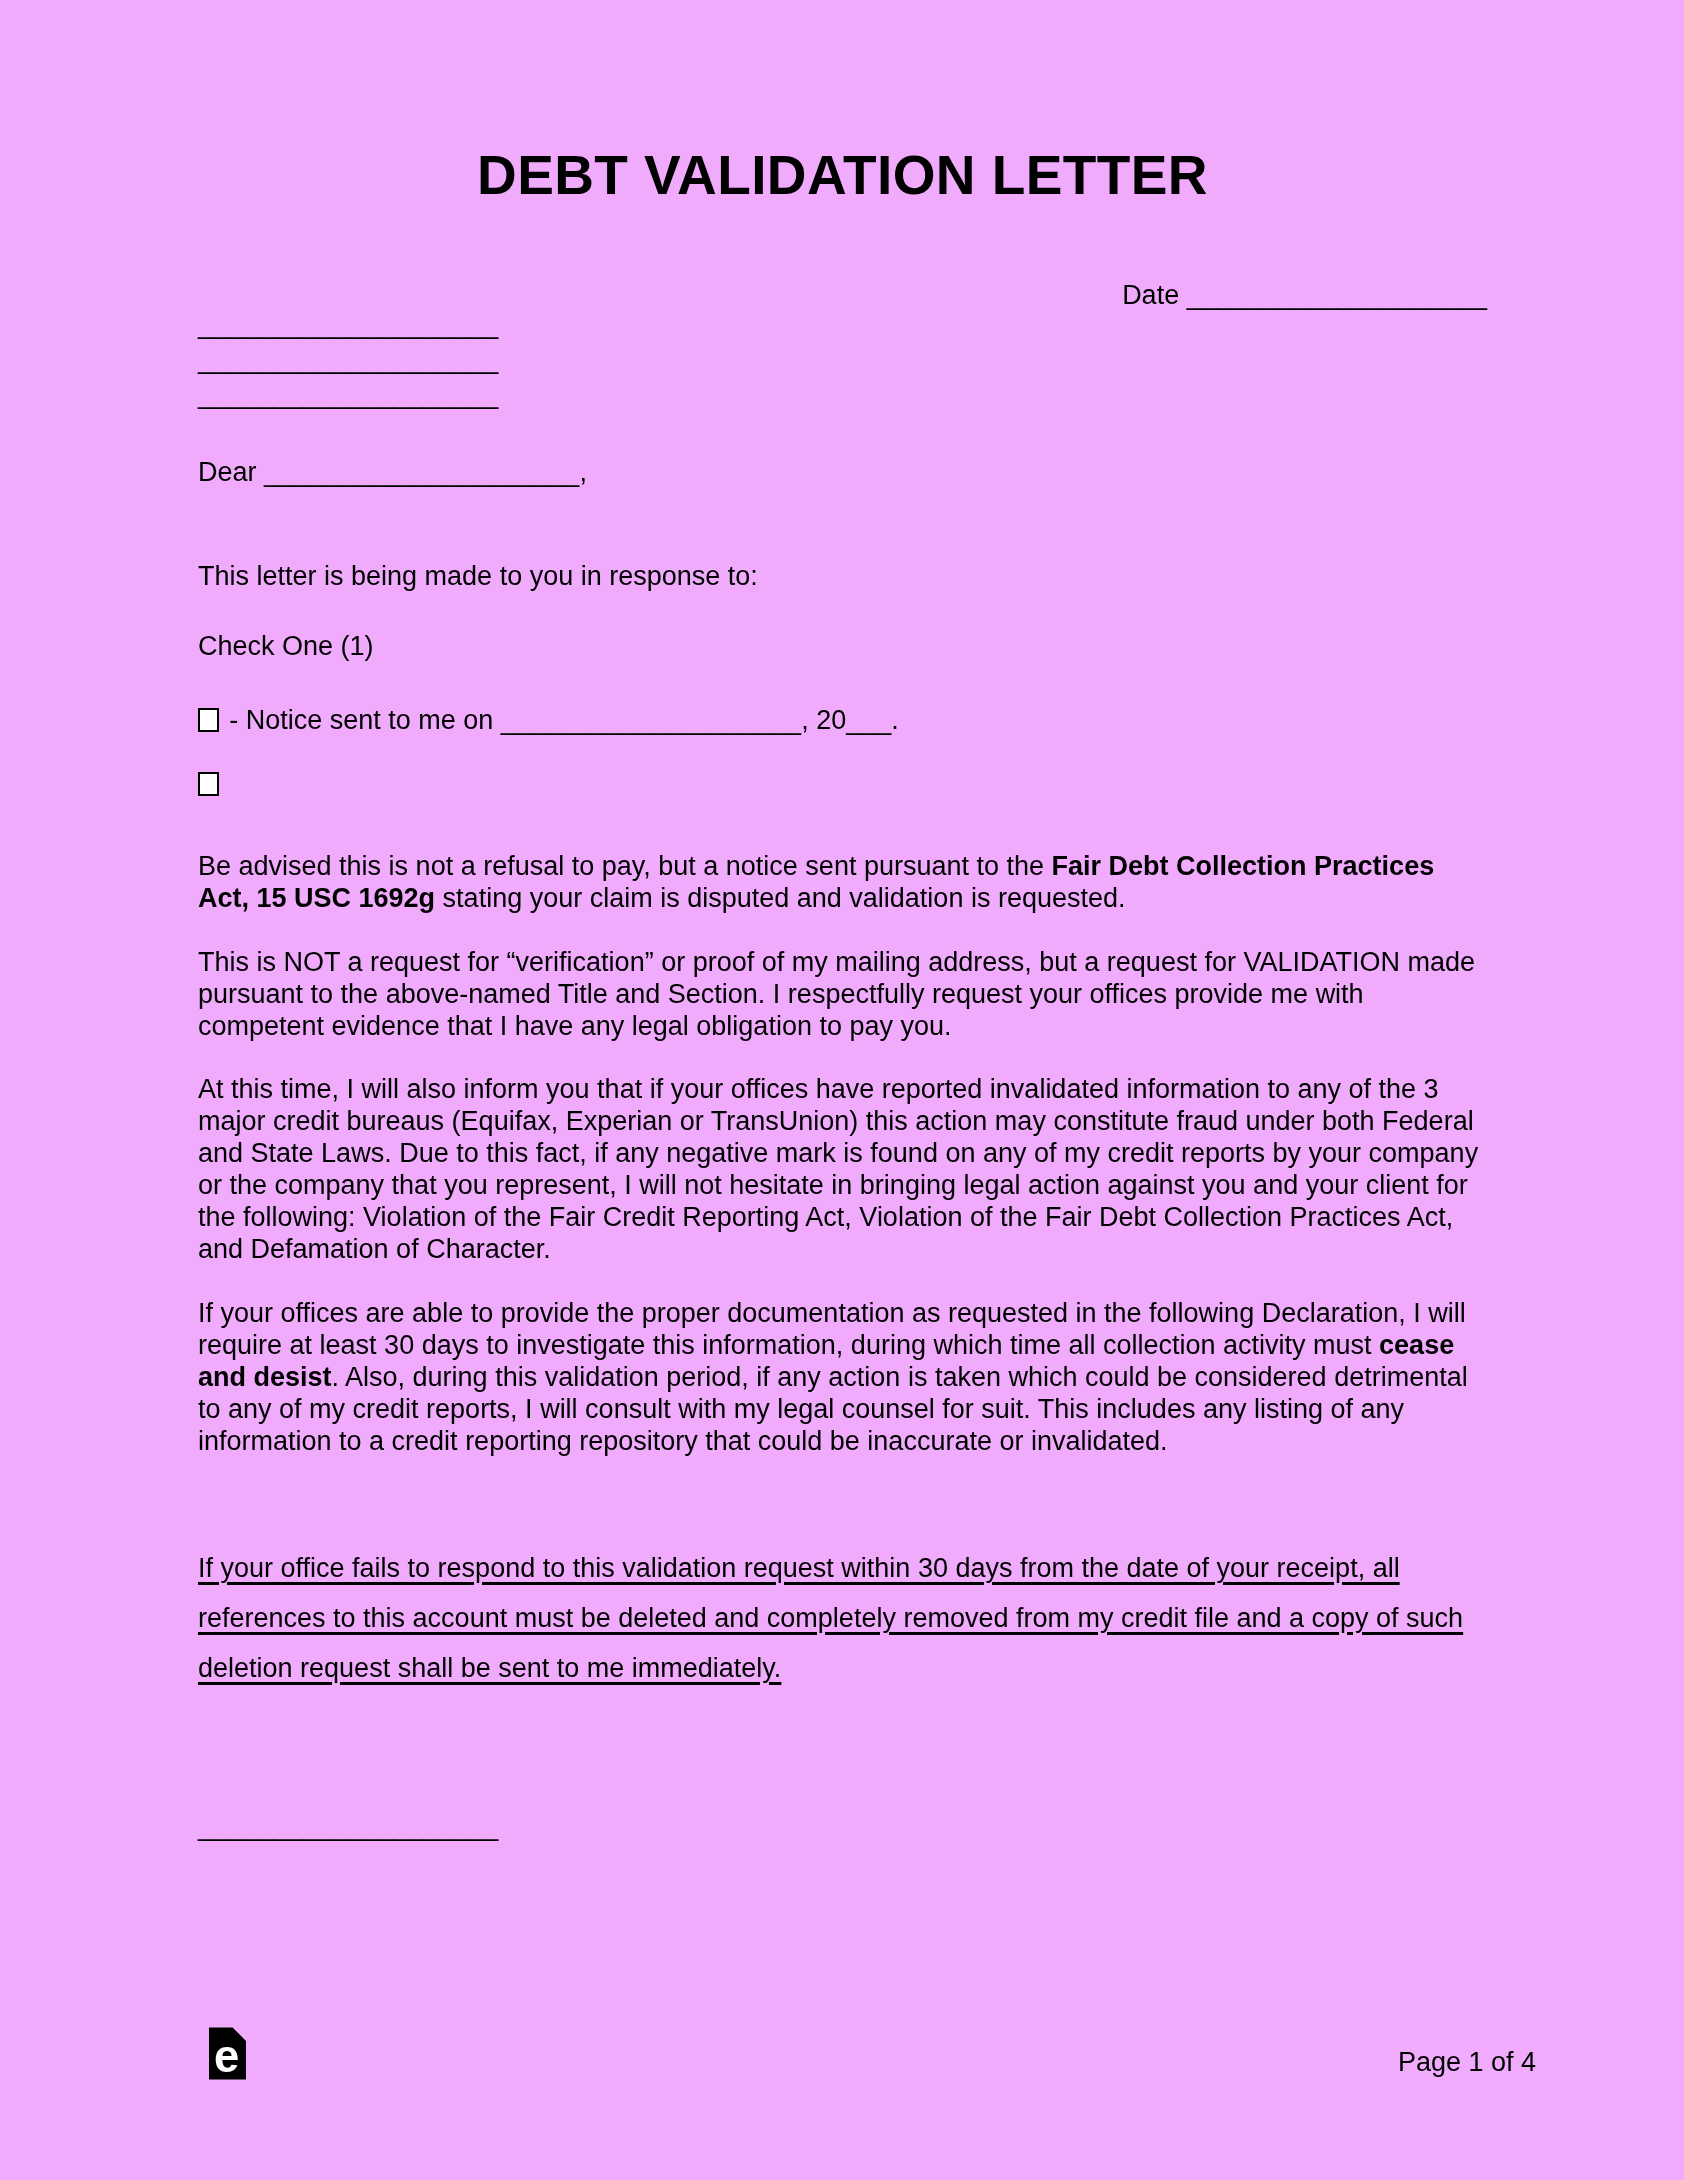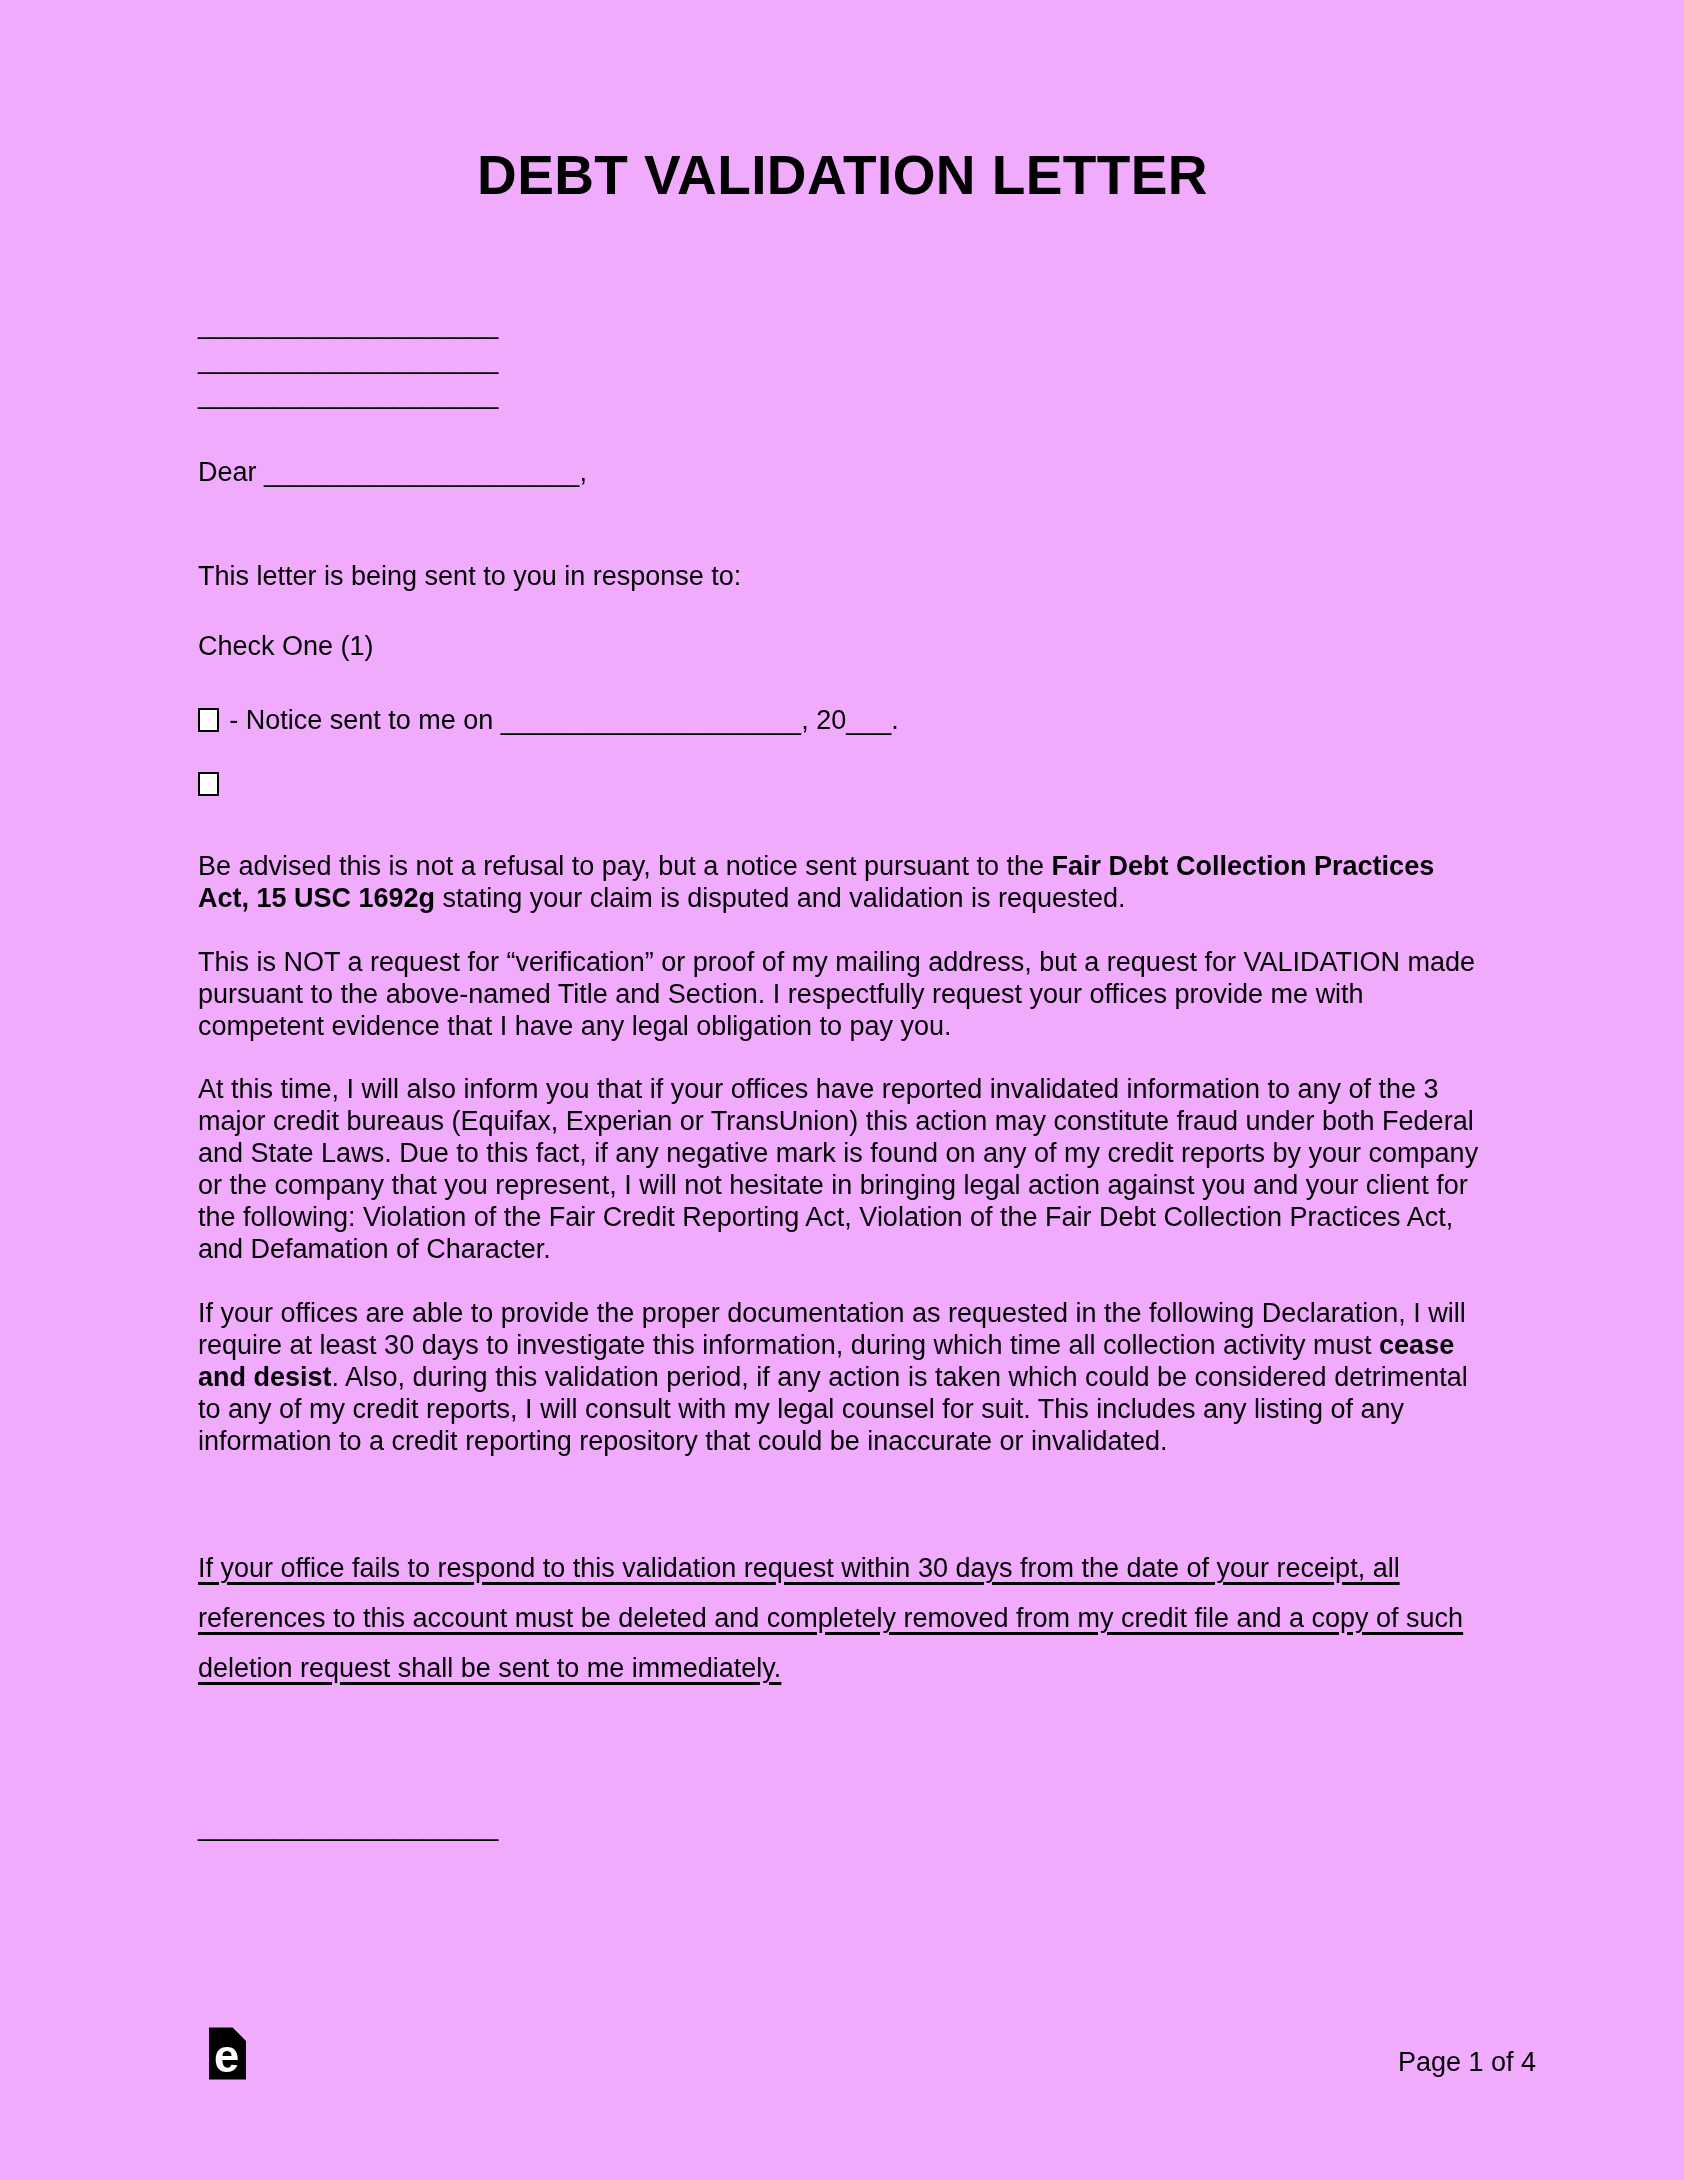--- a/index.html
+++ b/index.html
@@ -51,30 +51,31 @@
     background: #fff;
   }
 </style>
 </head>
 <body>
 
 <div class="page">
 
   <div class="abs title">DEBT VALIDATION LETTER</div>
 
+  <div class="abs date-line"><span>Date </span><span class="blank">____________________</span></div>
 
   <div class="abs sender-block">
     <div class="blank">____________________</div>
     <div class="blank">____________________</div>
     <div class="blank">____________________</div>
   </div>
 
   <div class="abs dear-line"><span>Dear </span><span class="blank">_____________________</span><span>,</span></div>
 
-  <div class="abs intro-line">This letter is being sent to you in response to:</div>
+  <div class="abs intro-line">This letter is being made to you in response to:</div>
 
   <div class="abs check-one"><span class="u">Check One (1)</span></div>
 
   <div class="abs option-1"><span class="checkbox"></span><span>- Notice sent to me on </span><span class="blank">____________________</span><span>, 20</span><span class="blank">___</span><span>.</span></div>
 
   <div class="abs option-2"><span class="checkbox"></span></div>
 
   <div class="abs p1"><span>Be advised this is </span><span class="u">not</span><span> a refusal to pay, but a notice sent pursuant to the </span><span class="b">Fair Debt Collection Practices Act, 15 USC 1692g</span><span> stating your claim is disputed and validation is requested.</span></div>
 
   <div class="abs p2">This is NOT a request for “verification” or proof of my mailing address, but a request for VALIDATION made pursuant to the above-named Title and Section. I respectfully request your offices provide me with competent evidence that I have any legal obligation to pay you.</div>

